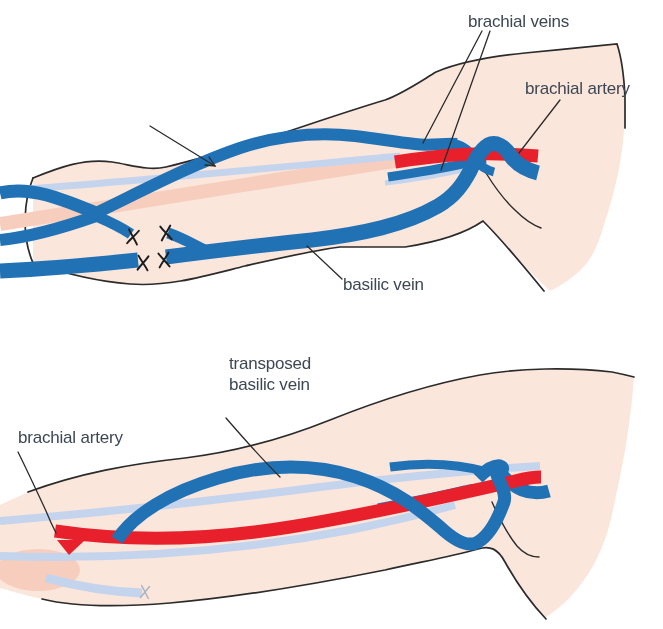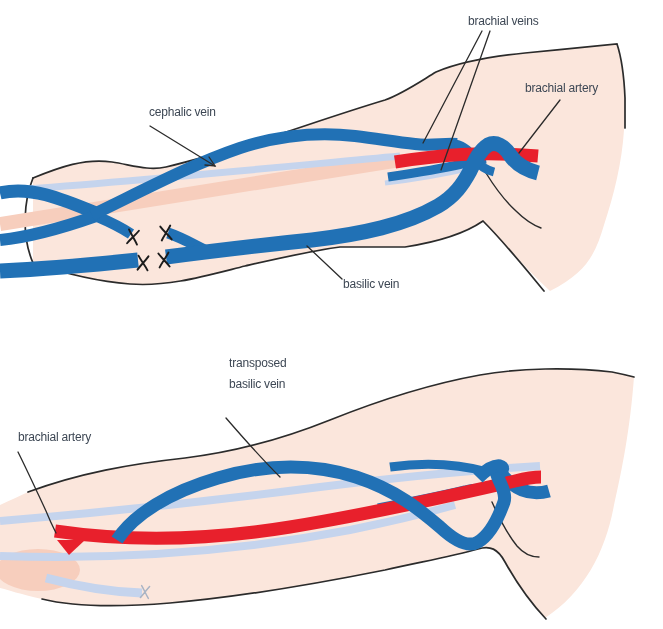--- a/index.html
+++ b/index.html
@@ -6,21 +6,21 @@
   #stage{
     position:relative;
     width:663px;height:629px;
     background:#ffffff;
     overflow:hidden;
     font-family:"Liberation Sans", sans-serif;
   }
   #art{position:absolute;left:0;top:0;}
   .label{
     position:absolute;
-    font-size:12px;
+    font-size:17px;
     line-height:21px;
     color:#3D4754;
     letter-spacing:-0.2px;
     white-space:nowrap;
     user-select:none;
   }
 </style>
 </head>
 <body>
 
@@ -150,21 +150,20 @@
         <path d="M226,418 C 245,440 262,459 280,477"></path>
         <path d="M18,452 C 28,472 38,494 46,511 C 50,521 53,527 56,533"></path>
       </g>
     </g>
   </svg>
 
   <div class="label" style="left:468px;top:11px">brachial veins</div>
 
   <div class="label" style="left:525px;top:78px">brachial artery</div>
 
-  <div class="label" style="left:149px;top:102px">cephalic vein</div>
 
   <div class="label" style="left:343px;top:274px">basilic vein</div>
 
   <div class="label" style="left:229px;top:353px">
     <span style="display:block">transposed</span>
     <span style="display:block">basilic vein</span>
   </div>
 
   <div class="label" style="left:18px;top:427px">brachial artery</div>
 </div>

